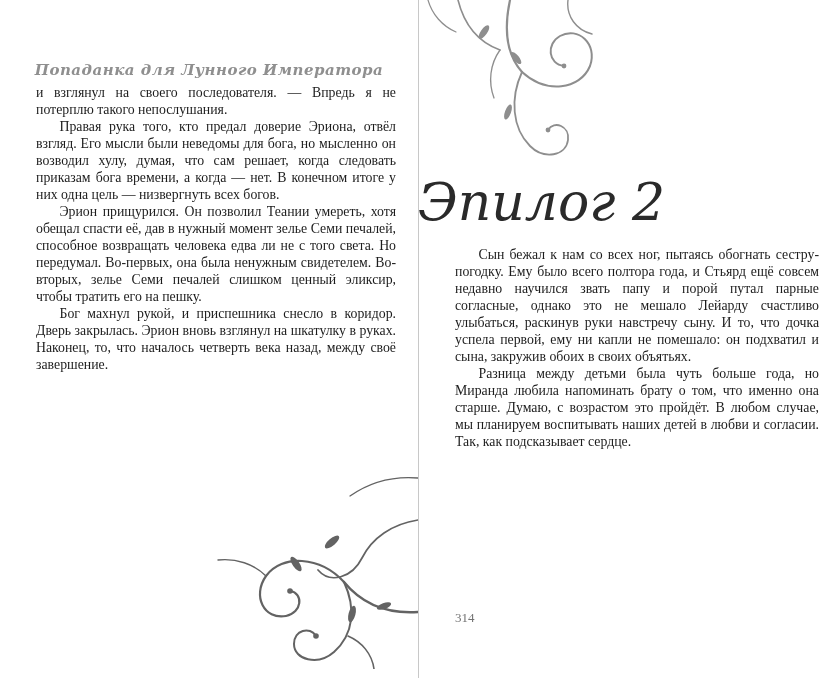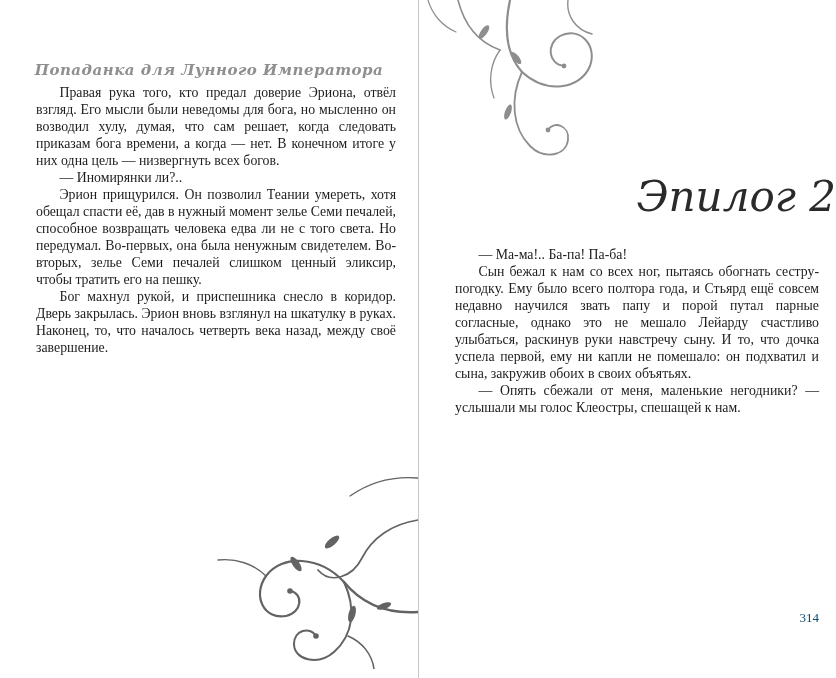--- a/index.html
+++ b/index.html
@@ -41,50 +41,50 @@
     text-align: justify;
   }
   .text-block-left  { left: 36px; top: 84px;  width: 360px; }
   .text-block-right { left: 37px; top: 246px; width: 364px; }
   .text-block p { margin: 0; text-indent: 1.7em; }
   .text-block p.no-indent { text-indent: 0; }
   .chapter-title {
     position: absolute;
     top: 172px; left: 0; width: 100%;
     margin: 0;
-    text-align: right;
+    text-align: left;
     font-family: "DejaVu Serif", serif;
     font-style: italic;
     font-weight: 400;
-    font-size: 42px;
+    font-size: 52px;
     color: #2a2a2a;
   }
   .page-number {
     position: absolute;
     top: 610px; left: 37px; width: 364px;
-    text-align: right;
+    text-align: left;
     font-size: 13px;
-    color: #0c4a6e;
+    color: #737373;
   }
   .ornament { position: absolute; pointer-events: none; }
   .ornament-top    { left: 2px;  top: 0; }
   .ornament-bottom { left: 212px; top: 464px; }
 </style>
 </head>
 <body>
 
 <div class="spread">
 
   <div class="page page-left">
 
     <div class="running-title">Попаданка для Лунного Императора</div>
 
     <div class="text-block text-block-left">
+      <p class="no-indent">и взглянул на своего последователя. — Впредь я не потерплю такого непослушания.</p>
       <p>Правая рука того, кто предал доверие Эриона, отвёл взгляд. Его мысли были неведомы для бога, но мысленно он возводил хулу, думая, что сам решает, когда следовать приказам бога времени, а когда — нет. В конечном итоге у них одна цель — низвергнуть всех богов.</p>
-      <p>— Иномирянки ли?..</p>
       <p>Эрион прищурился. Он позволил Теании умереть, хотя обещал спасти её, дав в нужный момент зелье Семи печалей, способное возвращать человека едва ли не с того света. Но передумал. Во-первых, она была ненужным свидетелем. Во-вторых, зелье Семи печалей слишком ценный эликсир, чтобы тратить его на пешку.</p>
       <p>Бог махнул рукой, и приспешника снесло в коридор. Дверь закрылась. Эрион вновь взглянул на шкатулку в руках. Наконец, то, что началось четверть века назад, между своё завершение.</p>
     </div>
 
     <svg class="ornament ornament-bottom" width="206" height="205" viewBox="0 0 206 205">
       <g fill="none" stroke="#636363" stroke-linecap="round">
         <path stroke-width="2.4" d="M206,148 C176,150 150,140 132,118"></path>
         <path stroke-width="2.2" d="M132,118 C108,92 70,90 54,112 C40,132 52,156 74,152 C90,149 92,129 78,127"></path>
         <path stroke-width="2" d="M132,118 C144,144 142,170 122,188 C106,202 82,196 82,180 C82,166 98,162 104,172"></path>
         <path stroke-width="1.7" d="M206,56 C180,60 160,74 150,94 C140,114 118,120 106,106"></path>
@@ -122,21 +122,20 @@
         <ellipse cx="96" cy="58" rx="3" ry="7.5" transform="rotate(-40 96 58)"></ellipse>
         <ellipse cx="88" cy="112" rx="3" ry="8" transform="rotate(20 88 112)"></ellipse>
         <circle cx="144" cy="66" r="2.4"></circle>
         <circle cx="128" cy="130" r="2.4"></circle>
       </g>
     </svg>
 
     <h2 class="chapter-title">Эпилог 2</h2>
 
     <div class="text-block text-block-right">
-      <p>— Ма-ма!.. Ба-па! Па-ба!</p>
       <p>Сын бежал к нам со всех ног, пытаясь обогнать сестру-погодку. Ему было всего полтора года, и Стьярд ещё совсем недавно научился звать папу и порой путал парные согласные, однако это не мешало Лейарду счастливо улыбаться, раскинув руки навстречу сыну. И то, что дочка успела первой, ему ни капли не помешало: он подхватил и сына, закружив обоих в своих объятьях.</p>
-      <p>— Опять сбежали от меня, маленькие негодники? — услышали мы голос Клеостры, спешащей к нам.</p>
+      <p>Разница между детьми была чуть больше года, но Миранда любила напоминать брату о том, что именно она старше. Думаю, с возрастом это пройдёт. В любом случае, мы планируем воспитывать наших детей в любви и согласии. Так, как подсказывает сердце.</p>
     </div>
 
     <div class="page-number">314</div>
   </div>
 
 </div>
 
 </body></html>

